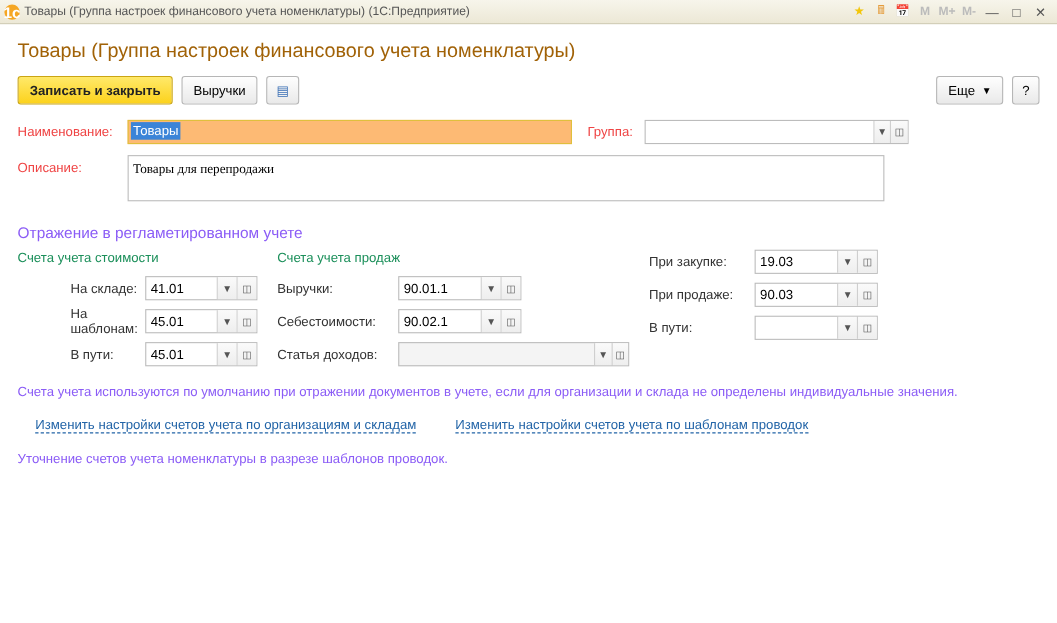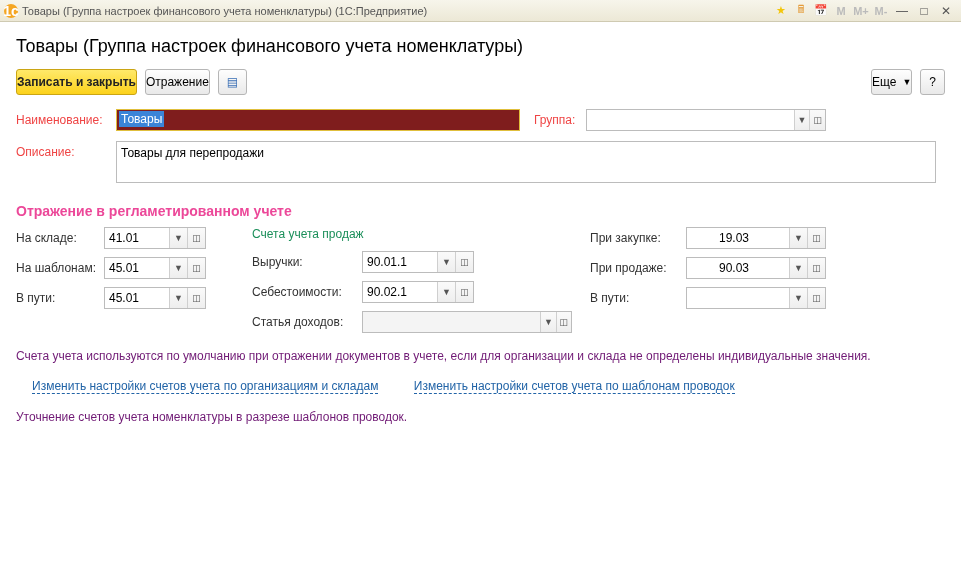--- a/index.html
+++ b/index.html
@@ -52,31 +52,31 @@
     color: #555; font-size: 12px;
     cursor: pointer;
   }
   .content {
     padding: 10px 16px;
   }
   h1 {
     font-size: 18px;
     font-weight: normal;
     margin: 4px 0 12px 0;
-    color: #000000;
+    color: #a16207;
   }
   .toolbar {
     display: flex;
     align-items: center;
     gap: 8px;
     margin-bottom: 14px;
   }
   .btn {
     height: 26px;
-    padding: 0 0;
+    padding: 0 10px;
     border: 1px solid #b6b6b6;
     border-radius: 3px;
     background: linear-gradient(#fefefe, #e9e9e9);
     font-size: 12px;
     cursor: pointer;
     display: inline-flex;
     align-items: center;
   }
   .btn.primary {
     background: linear-gradient(#ffe96a, #fcd21c);
@@ -90,21 +90,21 @@
   .row { display: flex; align-items: flex-start; margin-bottom: 10px; }
   .row > label { width: 100px; padding-top: 4px; color: #ef4444; }
   .row.grp > label.grp-lbl { width: 52px; margin-left: 14px; }
   .fld {
     display: flex;
     align-items: stretch;
     border: 1px solid #bcbcbc;
     background: #fff;
     height: 22px;
   }
-  .fld.sel { border-color: #e0bf3c; background: #7f1d1d; }
+  .fld.sel { border-color: #e0bf3c; background: #fdba74; }
   .fld input {
     border: none; outline: none;
     padding: 0 4px;
     font-size: 12px;
     background: transparent;
     width: 100%;
   }
   .fld .mini {
     width: 18px;
     border-left: 1px solid #cfcfcf;
@@ -112,28 +112,28 @@
     font-size: 9px; color: #555;
     background: linear-gradient(#fafafa,#eee);
     cursor: pointer;
   }
   .name-field { width: 404px; }
   .sel-highlight { background: #3b84d8; color: #fff; padding: 1px 2px; }
   .group-field { width: 240px; }
   textarea.desc {
     border: 1px solid #bcbcbc;
     padding: 4px;
-    font-family: Liberation Sans, sans-serif; font-size: 12px;
-    width: 820px; height: 42px;
+    font-family: Liberation Serif, serif; font-size: 12px;
+    width: 688px; height: 42px;
     resize: none;
   }
   h2.section {
     font-size: 14px;
-    color: #ec4899;
-    font-weight: bold;
+    color: #8b5cf6;
+    font-weight: normal;
     margin: 20px 0 8px 0;
   }
   .cols {
     display: flex;
     gap: 18px;
   }
   .col { }
   .col.c1 { width: 218px; }
   .col.c2 { width: 320px; }
   .col.c3 { width: 300px; }
@@ -142,46 +142,46 @@
     font-size: 12px;
     margin-bottom: 10px;
   }
   .acct-row {
     display: flex;
     align-items: center;
     margin-bottom: 8px;
     height: 22px;
   }
   .acct-row label { color: #333; }
-  .col.c1 .acct-row label { width: 88px; }
+  .col.c1 .acct-row label { width: 88px; margin-left: 48px; }
   .col.c2 .acct-row label { width: 110px; }
   .col.c3 .acct-row label { width: 96px; }
   .acct-fld {
     display: flex;
     border: 1px solid #bcbcbc;
     height: 22px;
     background: #fff;
   }
   .acct-fld.disabled { background: #f4f4f4; color:#aaa; }
   .acct-fld input {
     border: none; outline: none; padding: 0 4px;
     font-size: 12px; background: transparent;
   }
   .col.c1 .acct-fld input { width: 64px; }
   .col.c2 .acct-fld input { width: 74px; }
-  .col.c3 .acct-fld input { width: 74px; margin-left: 28px; }
+  .col.c3 .acct-fld input { width: 74px; }
   .acct-fld .mini {
     width: 18px;
     border-left: 1px solid #cfcfcf;
     display:flex;align-items:center;justify-content:center;
     font-size:9px;color:#555;
     background: linear-gradient(#fafafa,#eee);
     cursor:pointer;
   }
-  .note { color: #701a75; margin: 6px 0 10px 0; line-height: 1.5; }
+  .note { color: #8b5cf6; margin: 6px 0 10px 0; line-height: 1.5; }
   .link {
     color: #2264a7;
     border-bottom: 1px dashed #2264a7;
     cursor: pointer;
     display: inline-block;
     margin: 4px 16px;
   }
   .disabled-label { color: #aaa; }
 </style>
 </head>
@@ -200,21 +200,21 @@
   <span class="win-btn">—</span>
   <span class="win-btn">□</span>
   <span class="win-btn">✕</span>
 </div>
 
 <div class="content">
   <h1>Товары (Группа настроек финансового учета номенклатуры)</h1>
 
   <div class="toolbar">
     <button class="btn primary">Записать и закрыть</button>
-    <button class="btn">Отражение</button>
+    <button class="btn">Выручки</button>
     <button class="btn icon-only">
       <span style="color:#3a6fb5;">▤</span>
     </button>
     <span class="spacer"></span>
     <button class="btn">
       <span>Еще</span>
       <span class="caret">▼</span>
     </button>
     <button class="btn icon-only">?</button>
   </div>
@@ -234,20 +234,21 @@
 
   <div class="row">
     <label>Описание:</label>
     <textarea class="desc" style="">Товары для перепродажи</textarea>
   </div>
 
   <h2 class="section">Отражение в регламетированном учете</h2>
 
   <div class="cols">
     <div class="col c1">
+      <div class="col-head">Счета учета стоимости</div>
       <div class="acct-row">
         <label>На складе:</label>
         <div class="acct-fld">
           <input value="41.01" style="">
           <span class="mini">▼</span>
           <span class="mini">◫</span>
         </div>
       </div>
       <div class="acct-row">
         <label>На шаблонам:</label>

